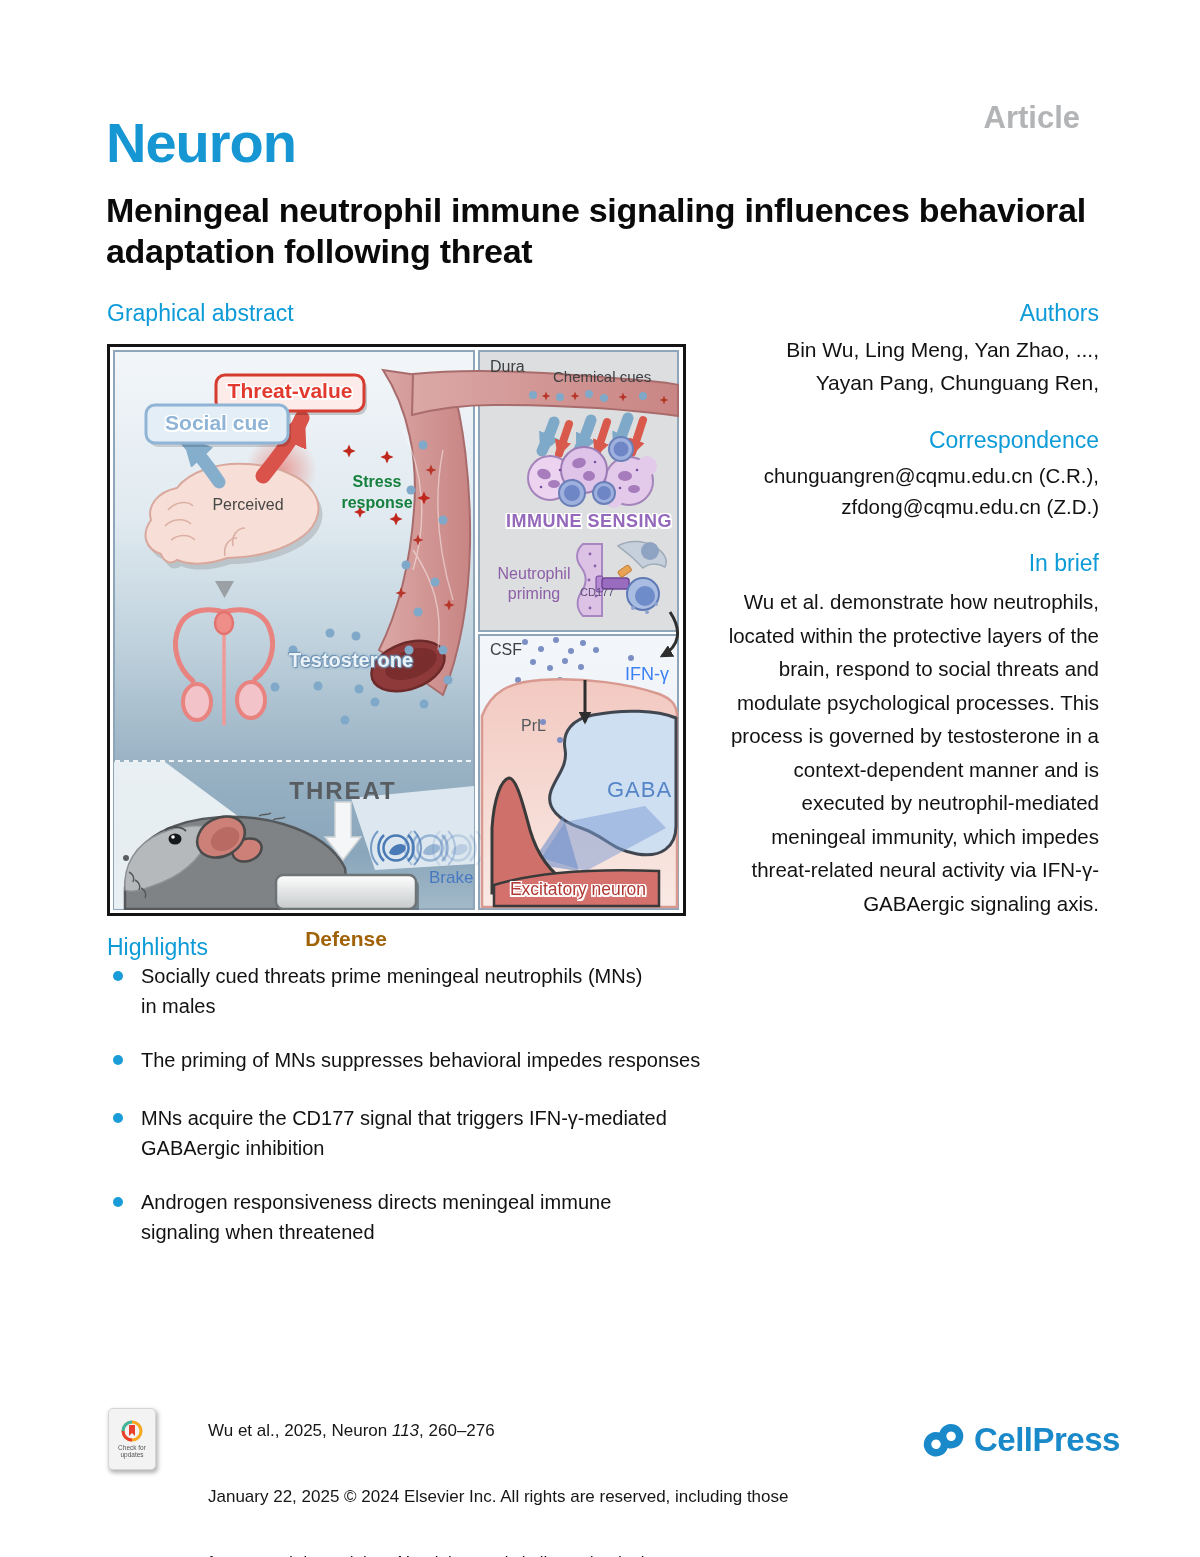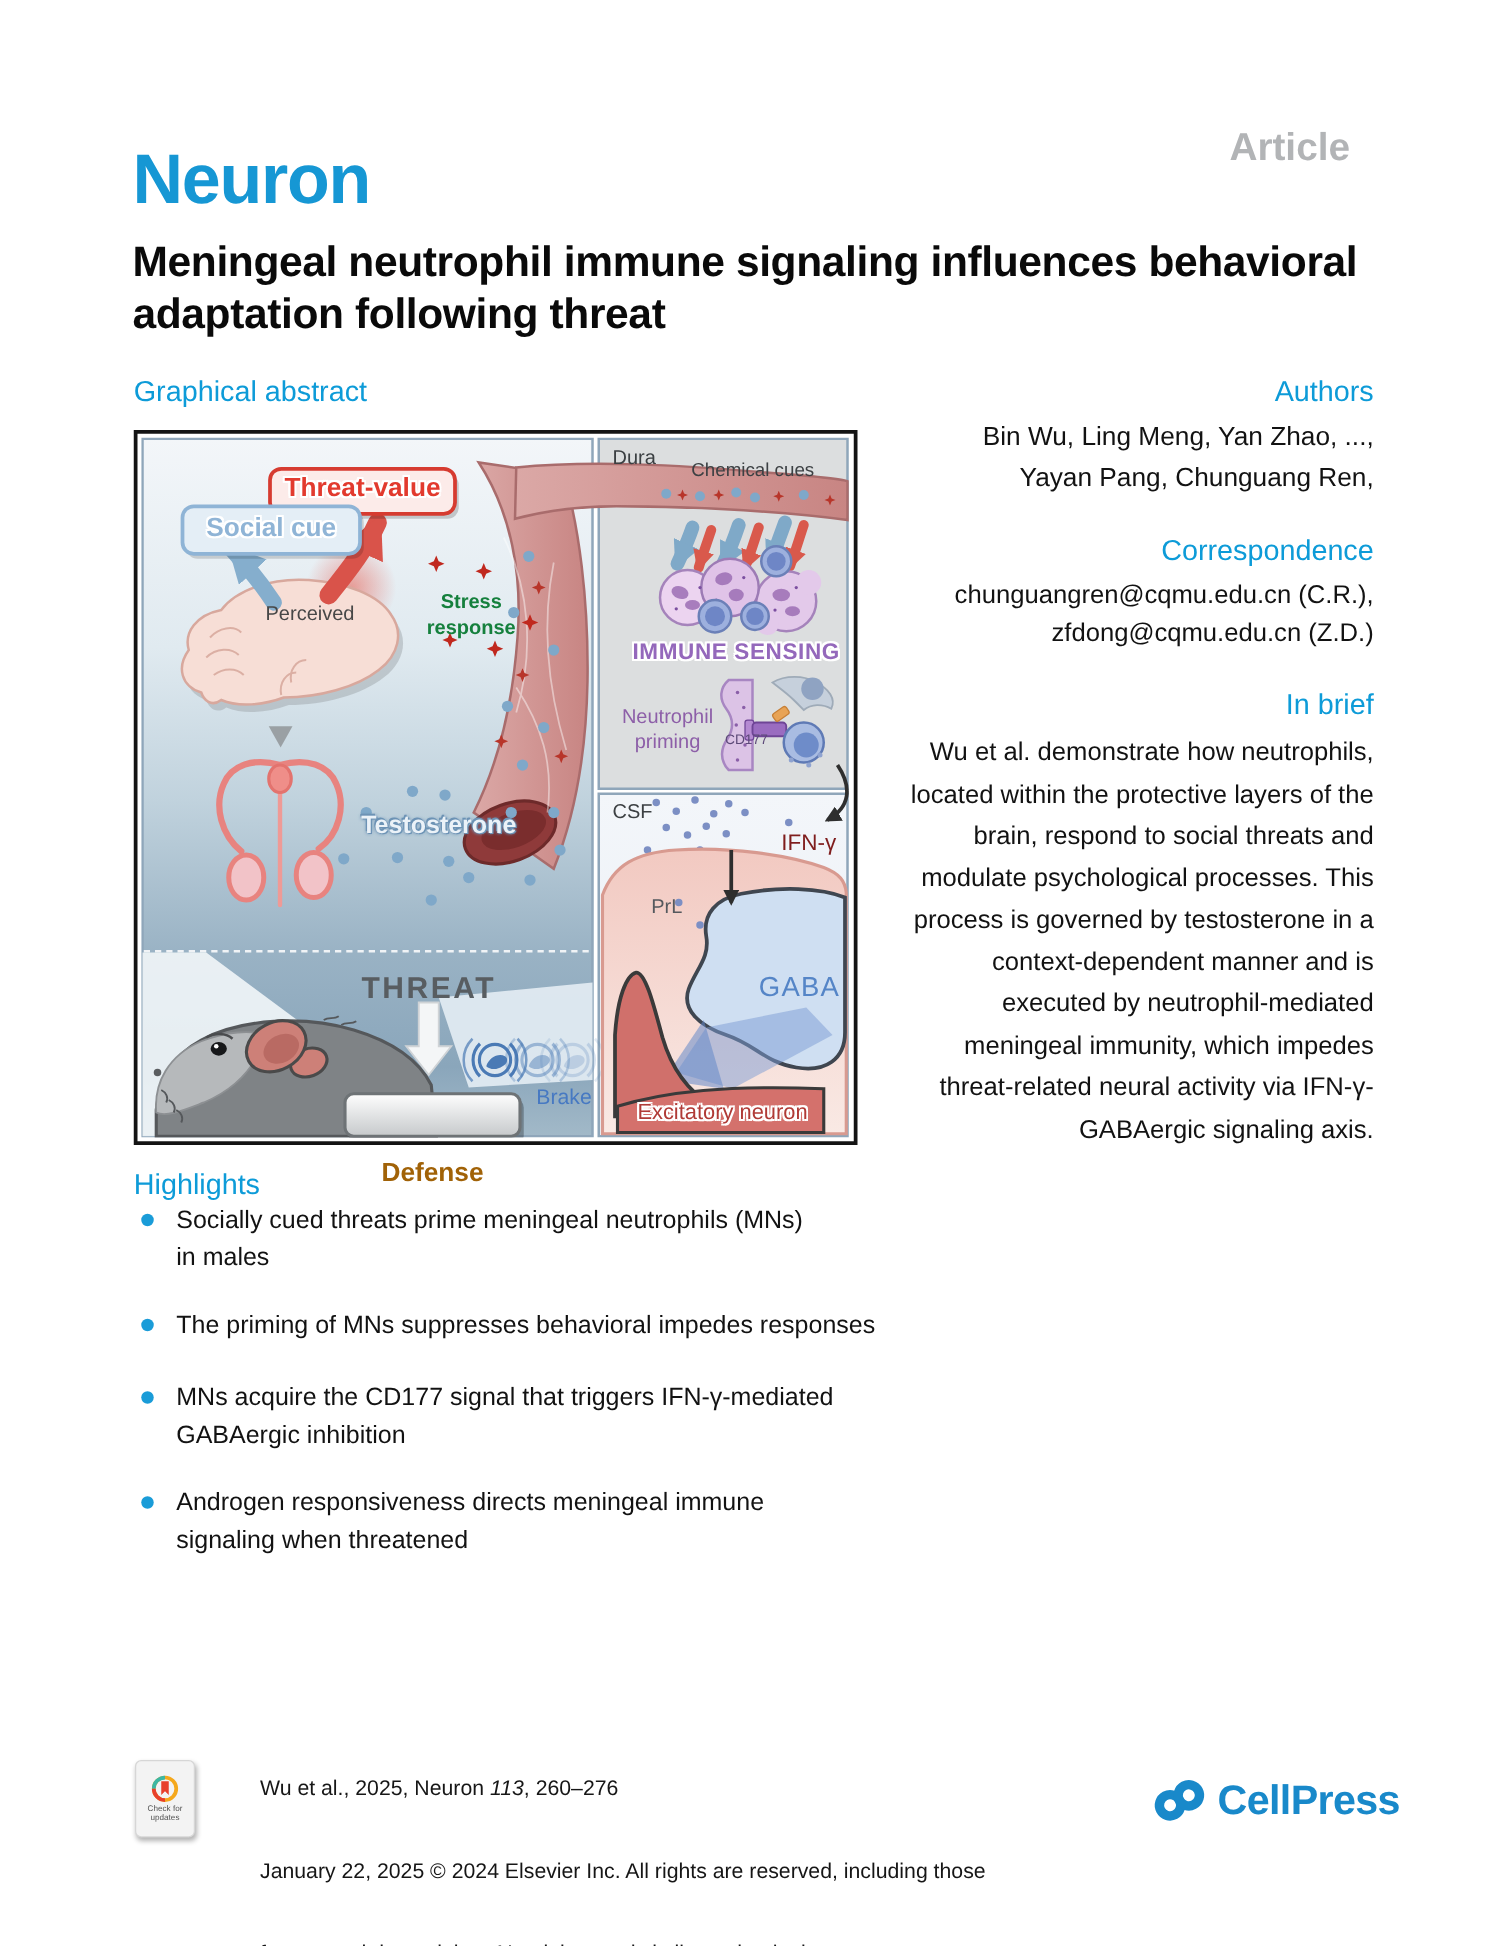--- a/index.html
+++ b/index.html
@@ -337,33 +337,33 @@
           <polygon points="532,456 553,478 473,521 428,508 452,472" fill="#7b9cd4" opacity="0.5"></polygon>
           <polygon points="418,514 450,466 466,521" fill="#6488c8" opacity="0.55"></polygon>
           <path d="M379,543 L379,478 C 381,448 388,430 396,428 C 403,428 409,450 417,480 C 424,504 436,522 456,534 L456,543 Z" fill="#d0706b" stroke="#3a3a3a" stroke-width="3"></path>
           <path d="M381,556 L381,535 C 420,523 470,518 546,521 L546,556 Z" fill="#d4716c" stroke="#3a3a3a" stroke-width="2.5"></path>
         </g>
         <line x1="472" y1="330" x2="472" y2="372" stroke="#2e2e2e" stroke-width="3" marker-end="url(#ahBlack)"></line>
       </svg>
 
       <div class="ga-label ol-w ctr" style="left:104px;top:29px;width:146px;font-size:21px;font-weight:bold;color:#e23a2e;">Threat-value</div>
       <div class="ga-label ol-w ctr" style="left:35px;top:61px;width:138px;font-size:21px;font-weight:bold;color:#8fb4d6;">Social cue</div>
-      <div class="ga-label ctr" style="left:85px;top:133px;width:100px;font-size:16px;color:#474747;">Perceived</div>
+      <div class="ga-label ctr" style="left:85px;top:146px;width:100px;font-size:16px;color:#474747;">Perceived</div>
       <div class="ga-label ctr" style="left:217px;top:122px;width:94px;font-size:16px;font-weight:bold;color:#15803d;white-space:normal;line-height:1.3;">Stress response</div>
       <div class="ga-label ctr" style="left:158px;top:299px;width:160px;font-size:20px;font-weight:bold;color:#ebf2f8;text-shadow:0 0 3px #6d93b5,0 0 3px #6d93b5,1px 1px 0 #6d93b5,-1px -1px 0 #6d93b5;">Testosterone</div>
       <div class="ga-label ctr" style="left:160px;top:428px;width:140px;font-size:24px;font-weight:bold;color:#585d61;letter-spacing:2px;">THREAT</div>
       <div class="ga-label ol-w ctr" style="left:168px;top:530px;width:130px;font-size:21px;font-weight:bold;color:#a16207;margin-top:47px;">Defense</div>
       <div class="ga-label" style="left:316px;top:518px;font-size:17px;color:#4779c2;">Brake</div>
       <div class="ga-label" style="left:377px;top:8px;font-size:16px;color:#3c4043;">Dura</div>
       <div class="ga-label" style="left:440px;top:19px;font-size:15px;color:#3c4043;text-align:center;">Chemical cues</div>
       <div class="ga-label ol-w ctr" style="left:376px;top:161px;width:200px;font-size:18px;font-weight:bold;color:#9468bb;letter-spacing:0.5px;">IMMUNE SENSING</div>
       <div class="ga-label ctr" style="left:378px;top:214px;width:86px;font-size:16px;color:#8d5fa8;white-space:normal;line-height:1.25;">Neutrophil priming</div>
       <div class="ga-label" style="left:467px;top:236px;font-size:11px;color:#5d4a79;">CD177</div>
       <div class="ga-label" style="left:377px;top:291px;font-size:16px;color:#3c4043;">CSF</div>
-      <div class="ga-label" style="left:512px;top:314px;font-size:18px;color:#7f1d1d;">IFN-γ</div>
+      <div class="ga-label" style="left:512px;top:314px;font-size:18px;color:#3b82f6;">IFN-γ</div>
       <div class="ga-label" style="left:408px;top:367px;font-size:16px;color:#55595e;">PrL</div>
       <div class="ga-label" style="left:494px;top:428px;font-size:22px;color:#5585c7;letter-spacing:1px;">GABA</div>
       <div class="ga-label ol-w ctr" style="left:380px;top:530px;width:170px;font-size:17.5px;color:#b03a36;">Excitatory neuron</div>
     </div>
   </div>
 
   <div class="highlights">
     <h3 class="sec-head">Highlights</h3>
     <div class="hl-list">
       <div class="hl-item">

